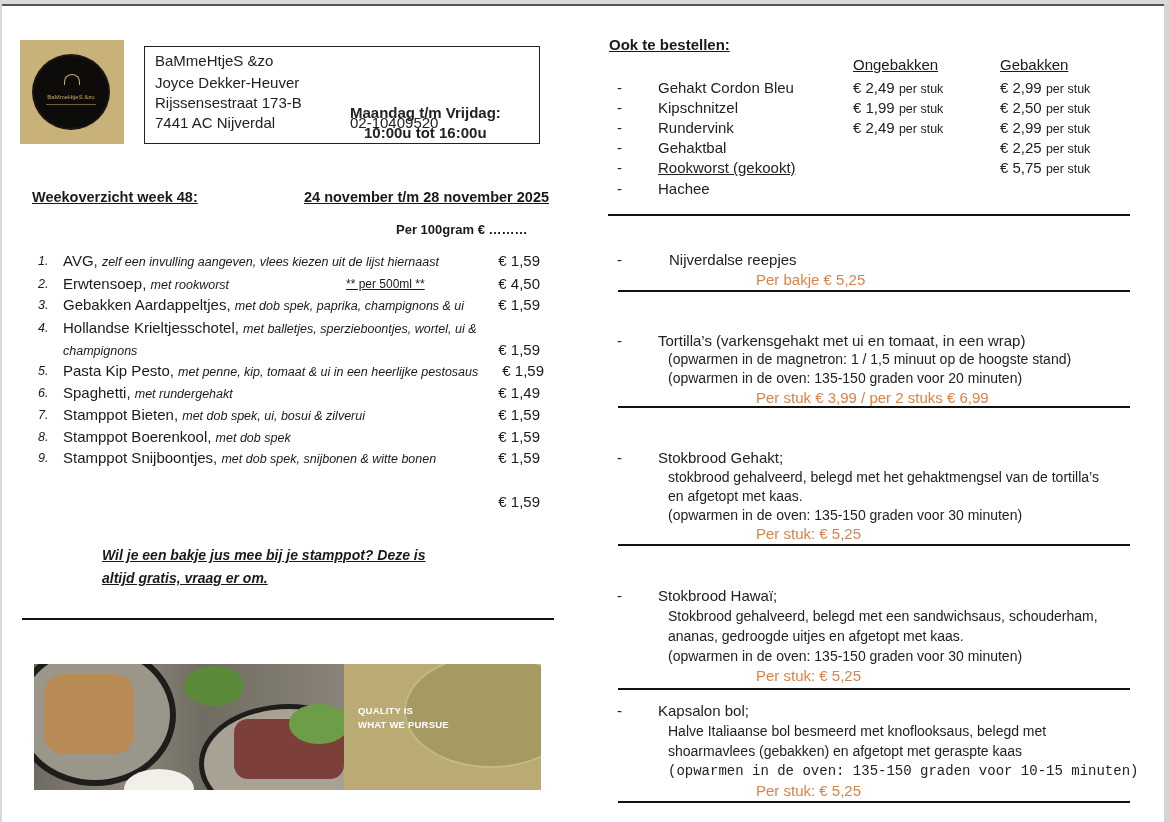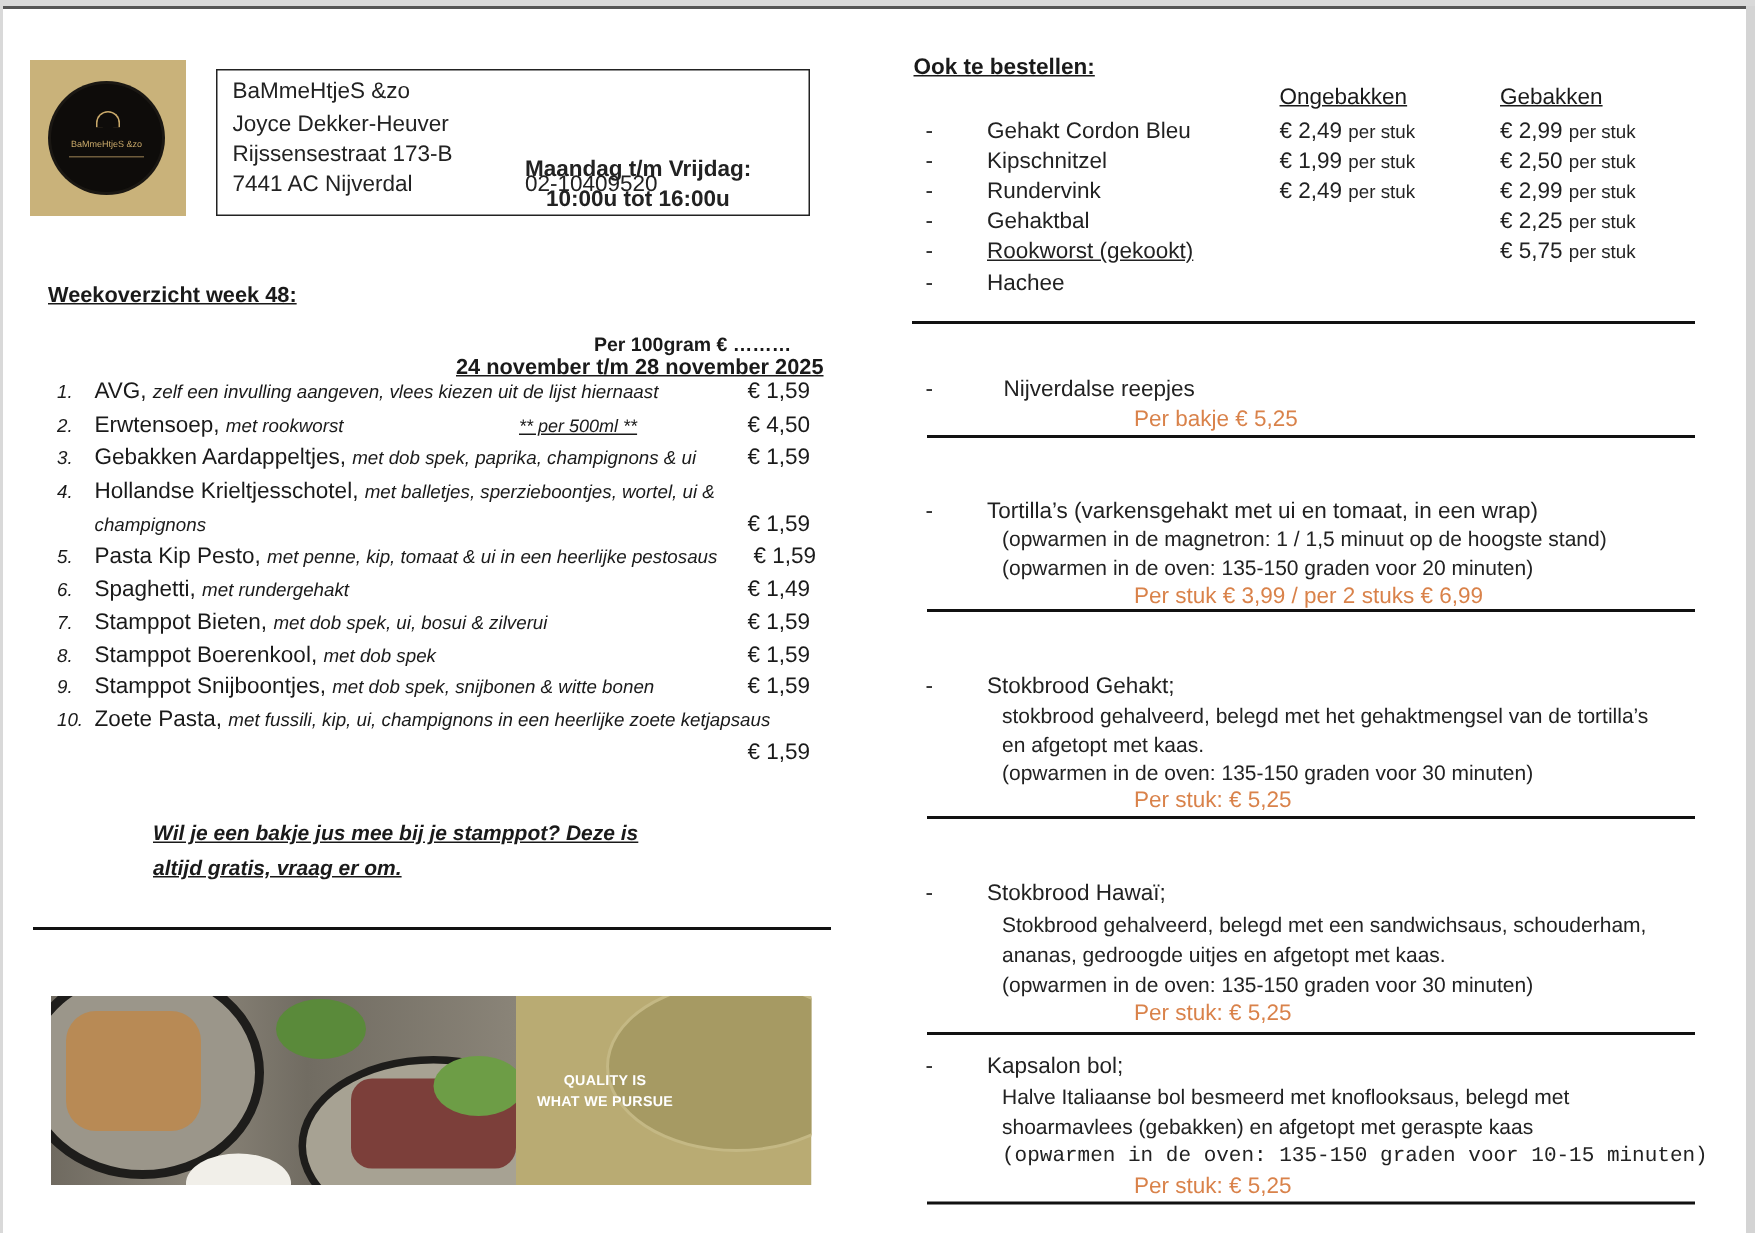--- a/index.html
+++ b/index.html
@@ -42,41 +42,41 @@
   }
   .info-line { position:absolute; font-size:15px; line-height:20px; color:#222; }
   .info-bold { font-weight:bold;margin-top:30px; }
   .week-title { font-size:14.5px; font-weight:bold; text-decoration:underline; }
   .per100 { font-size:13px; font-weight:bold; }
   .menu-row { position:absolute; left:36px; width:502px; height:20px; font-size:15px; line-height:20px; white-space:nowrap; }
   .menu-num { position:absolute; left:0; width:22px; font-style:italic; font-size:12.5px; }
   .menu-name { position:absolute; left:25px; }
   .menu-name i { font-size:12.5px; }
   .menu-price { position:absolute; right:0; font-size:15px;text-align:right; }
-  .note500 { position:absolute; left:308px; font-style:italic; font-size:12px; text-decoration:underline; }
+  .note500 { position:absolute; left:308px; font-size:12px; text-decoration:underline; }
   .gravy { font-size:14px; font-weight:bold; font-style:italic; text-decoration:underline; line-height:23px; }
   .hr { position:absolute; height:2px; background:#111; }
   .banner { left:32px; top:658px; width:507px; height:126px; overflow:hidden; }
   .banner-photo {
     position:absolute; left:0; top:0; width:310px; height:126px;
     background:linear-gradient(90deg,#6f6a60 0%,#8d877b 30%,#716c62 55%,#8a8478 100%);
   }
   .plate1 { position:absolute; left:-20px; top:-20px; width:150px; height:130px; border-radius:50%; background:#9b968a; border:6px solid #1e1d1b; }
   .food1 { position:absolute; left:10px; top:10px; width:90px; height:80px; border-radius:20px; background:#b88a55; }
   .plate2 { position:absolute; left:165px; top:40px; width:170px; height:110px; border-radius:50%; background:#a7a293; border:5px solid #1e1d1b; }
   .meat { position:absolute; left:200px; top:55px; width:110px; height:60px; border-radius:14px; background:#7c3f3a; }
   .greens { position:absolute; left:150px; top:2px; width:60px; height:40px; border-radius:50%; background:#5a8a3a; }
   .greens2 { position:absolute; left:255px; top:40px; width:60px; height:40px; border-radius:50%; background:#6d9d46; }
   .bowl { position:absolute; left:90px; top:105px; width:70px; height:40px; border-radius:50%; background:#f1efe9; }
   .banner-gold {
     position:absolute; left:310px; top:0; width:197px; height:126px;
     background:#b9ab73;
   }
   .gold-plate { position:absolute; left:60px; top:-10px; width:170px; height:110px; border-radius:50%; background:#a69a63; border:2px solid #c4b884; }
-  .banner-text { position:absolute; left:14px; top:50px; color:#fff; font-weight:bold; font-size:9.5px; line-height:14px; letter-spacing:0.2px;text-align:center; }
+  .banner-text { position:absolute; left:14px; top:40px; color:#fff; font-weight:bold; font-size:9.5px; line-height:14px; letter-spacing:0.2px; }
   .rt { font-size:15px; line-height:20px; color:#222; white-space:nowrap; }
   .dash { position:absolute; left:617px; font-size:15px; }
   .orange { color:#d9824a; font-size:15px; }
   .col-head { font-size:15px; text-decoration:underline; }
   .small { font-size:12.5px; }
   .side-shadow { position:absolute; right:0; top:4px; width:6px; height:818px; background:#d4d4d4; }
 </style>
 </head>
 <body>
 
@@ -94,21 +94,21 @@
     <div class="info-line" style="left:10px;top:4px;">BaMmeHtjeS &amp;zo</div>
     <div class="info-line" style="left:10px;top:26px;">Joyce Dekker-Heuver</div>
     <div class="info-line" style="left:10px;top:46px;">Rijssensestraat 173-B</div>
     <div class="info-line" style="left:10px;top:66px;">7441 AC  Nijverdal</div>
     <div class="info-line info-bold" style="left:205px;top:26px;">Maandag t/m Vrijdag:</div>
     <div class="info-line info-bold" style="left:219px;top:46px;">10:00u tot 16:00u</div>
     <div class="info-line" style="left:205px;top:66px;">02-10409520</div>
   </div>
 
   <div class="abs week-title" style="left:30px;top:183px;">Weekoverzicht week 48:</div>
-  <div class="abs week-title" style="left:302px;top:183px;margin-top:48px;">24 november t/m 28 november 2025</div>
+  <div class="abs week-title" style="left:302px;top:183px;">24 november t/m 28 november 2025</div>
   <div class="abs per100" style="left:394px;top:216px;">Per 100gram € ………</div>
 
   <div class="menu-row" style="top:245px;">
     <span class="menu-num">1.</span>
     <span class="menu-name"><span>AVG,</span> <i>zelf een invulling aangeven, vlees kiezen uit de lijst hiernaast</i></span>
     <span class="menu-price">€ 1,59</span>
   </div>
   <div class="menu-row" style="top:268px;">
     <span class="menu-num">2.</span>
     <span class="menu-name"><span>Erwtensoep,</span> <i>met rookworst</i></span>
@@ -145,24 +145,20 @@
   </div>
   <div class="menu-row" style="top:421px;">
     <span class="menu-num">8.</span>
     <span class="menu-name"><span>Stamppot Boerenkool,</span> <i>met dob spek</i></span>
     <span class="menu-price">€ 1,59</span>
   </div>
   <div class="menu-row" style="top:442px;">
     <span class="menu-num">9.</span>
     <span class="menu-name"><span>Stamppot Snijboontjes,</span> <i>met dob spek, snijbonen &amp; witte bonen</i></span>
     <span class="menu-price">€ 1,59</span>
-  </div>
-  <div class="menu-row" style="top:464px;width:520px;">
-    <span class="menu-num">10.</span>
-    <span class="menu-name"><span>Zoete Pasta,</span> <i>met fussili, kip, ui, champignons in een heerlijke zoete ketjapsaus</i></span>
   </div>
   <div class="menu-row" style="top:486px;">
     <span class="menu-price">€ 1,59</span>
   </div>
 
   <div class="abs gravy" style="left:100px;top:538px;">
     <div>Wil je een bakje jus mee bij je stamppot? Deze is</div>
     <div>altijd gratis, vraag er om.</div>
   </div>
   <div class="hr" style="left:20px;top:612px;width:532px;"></div>

